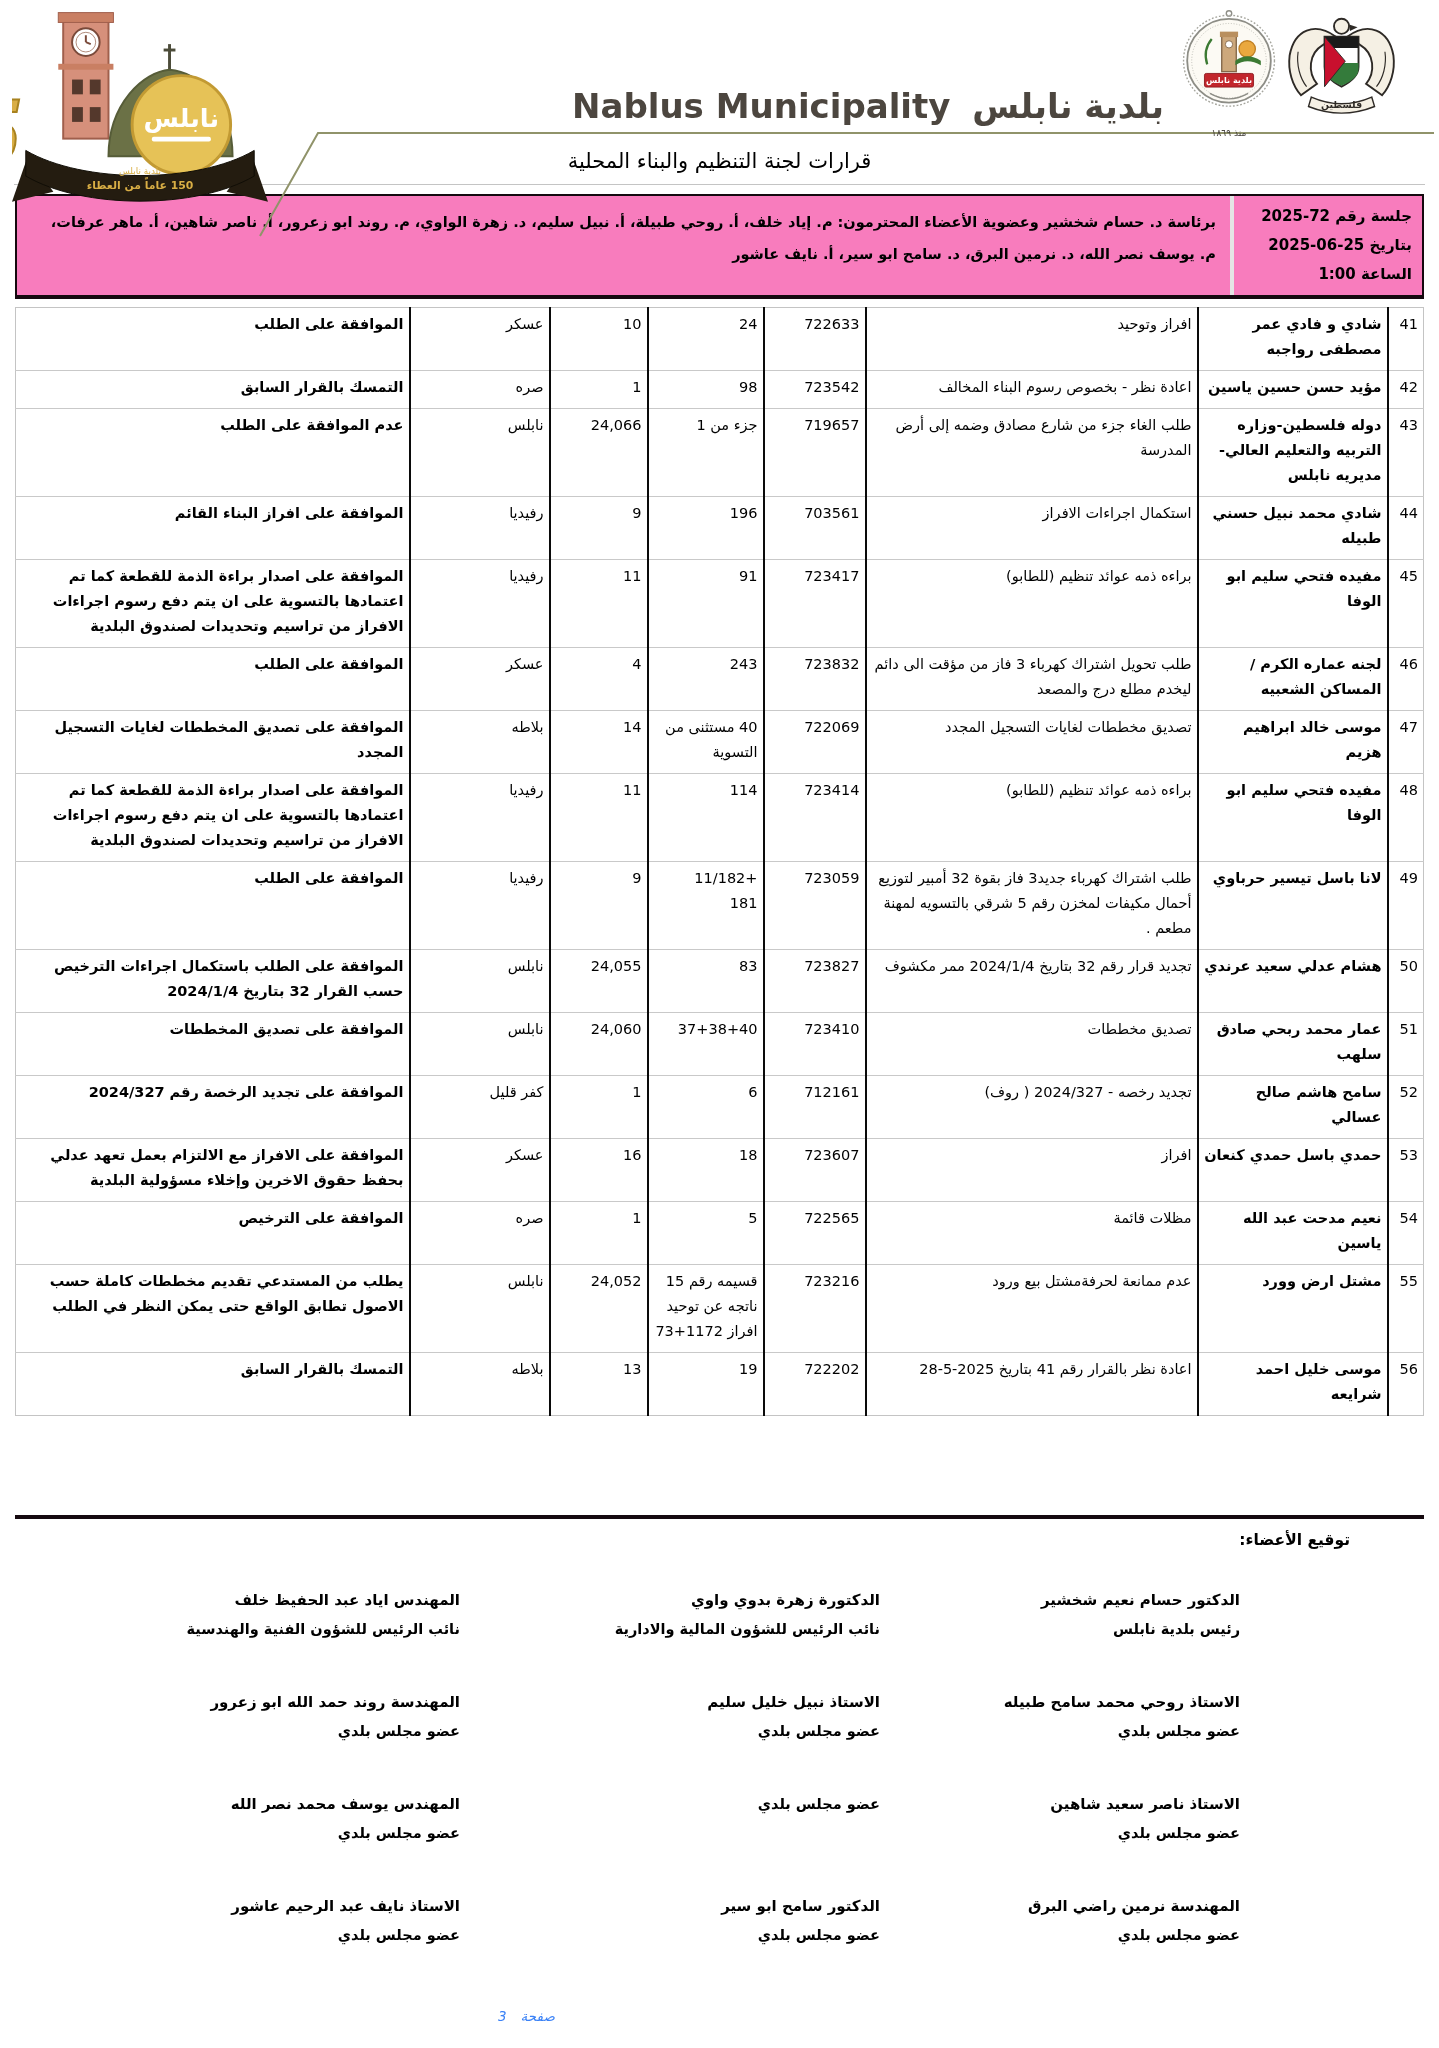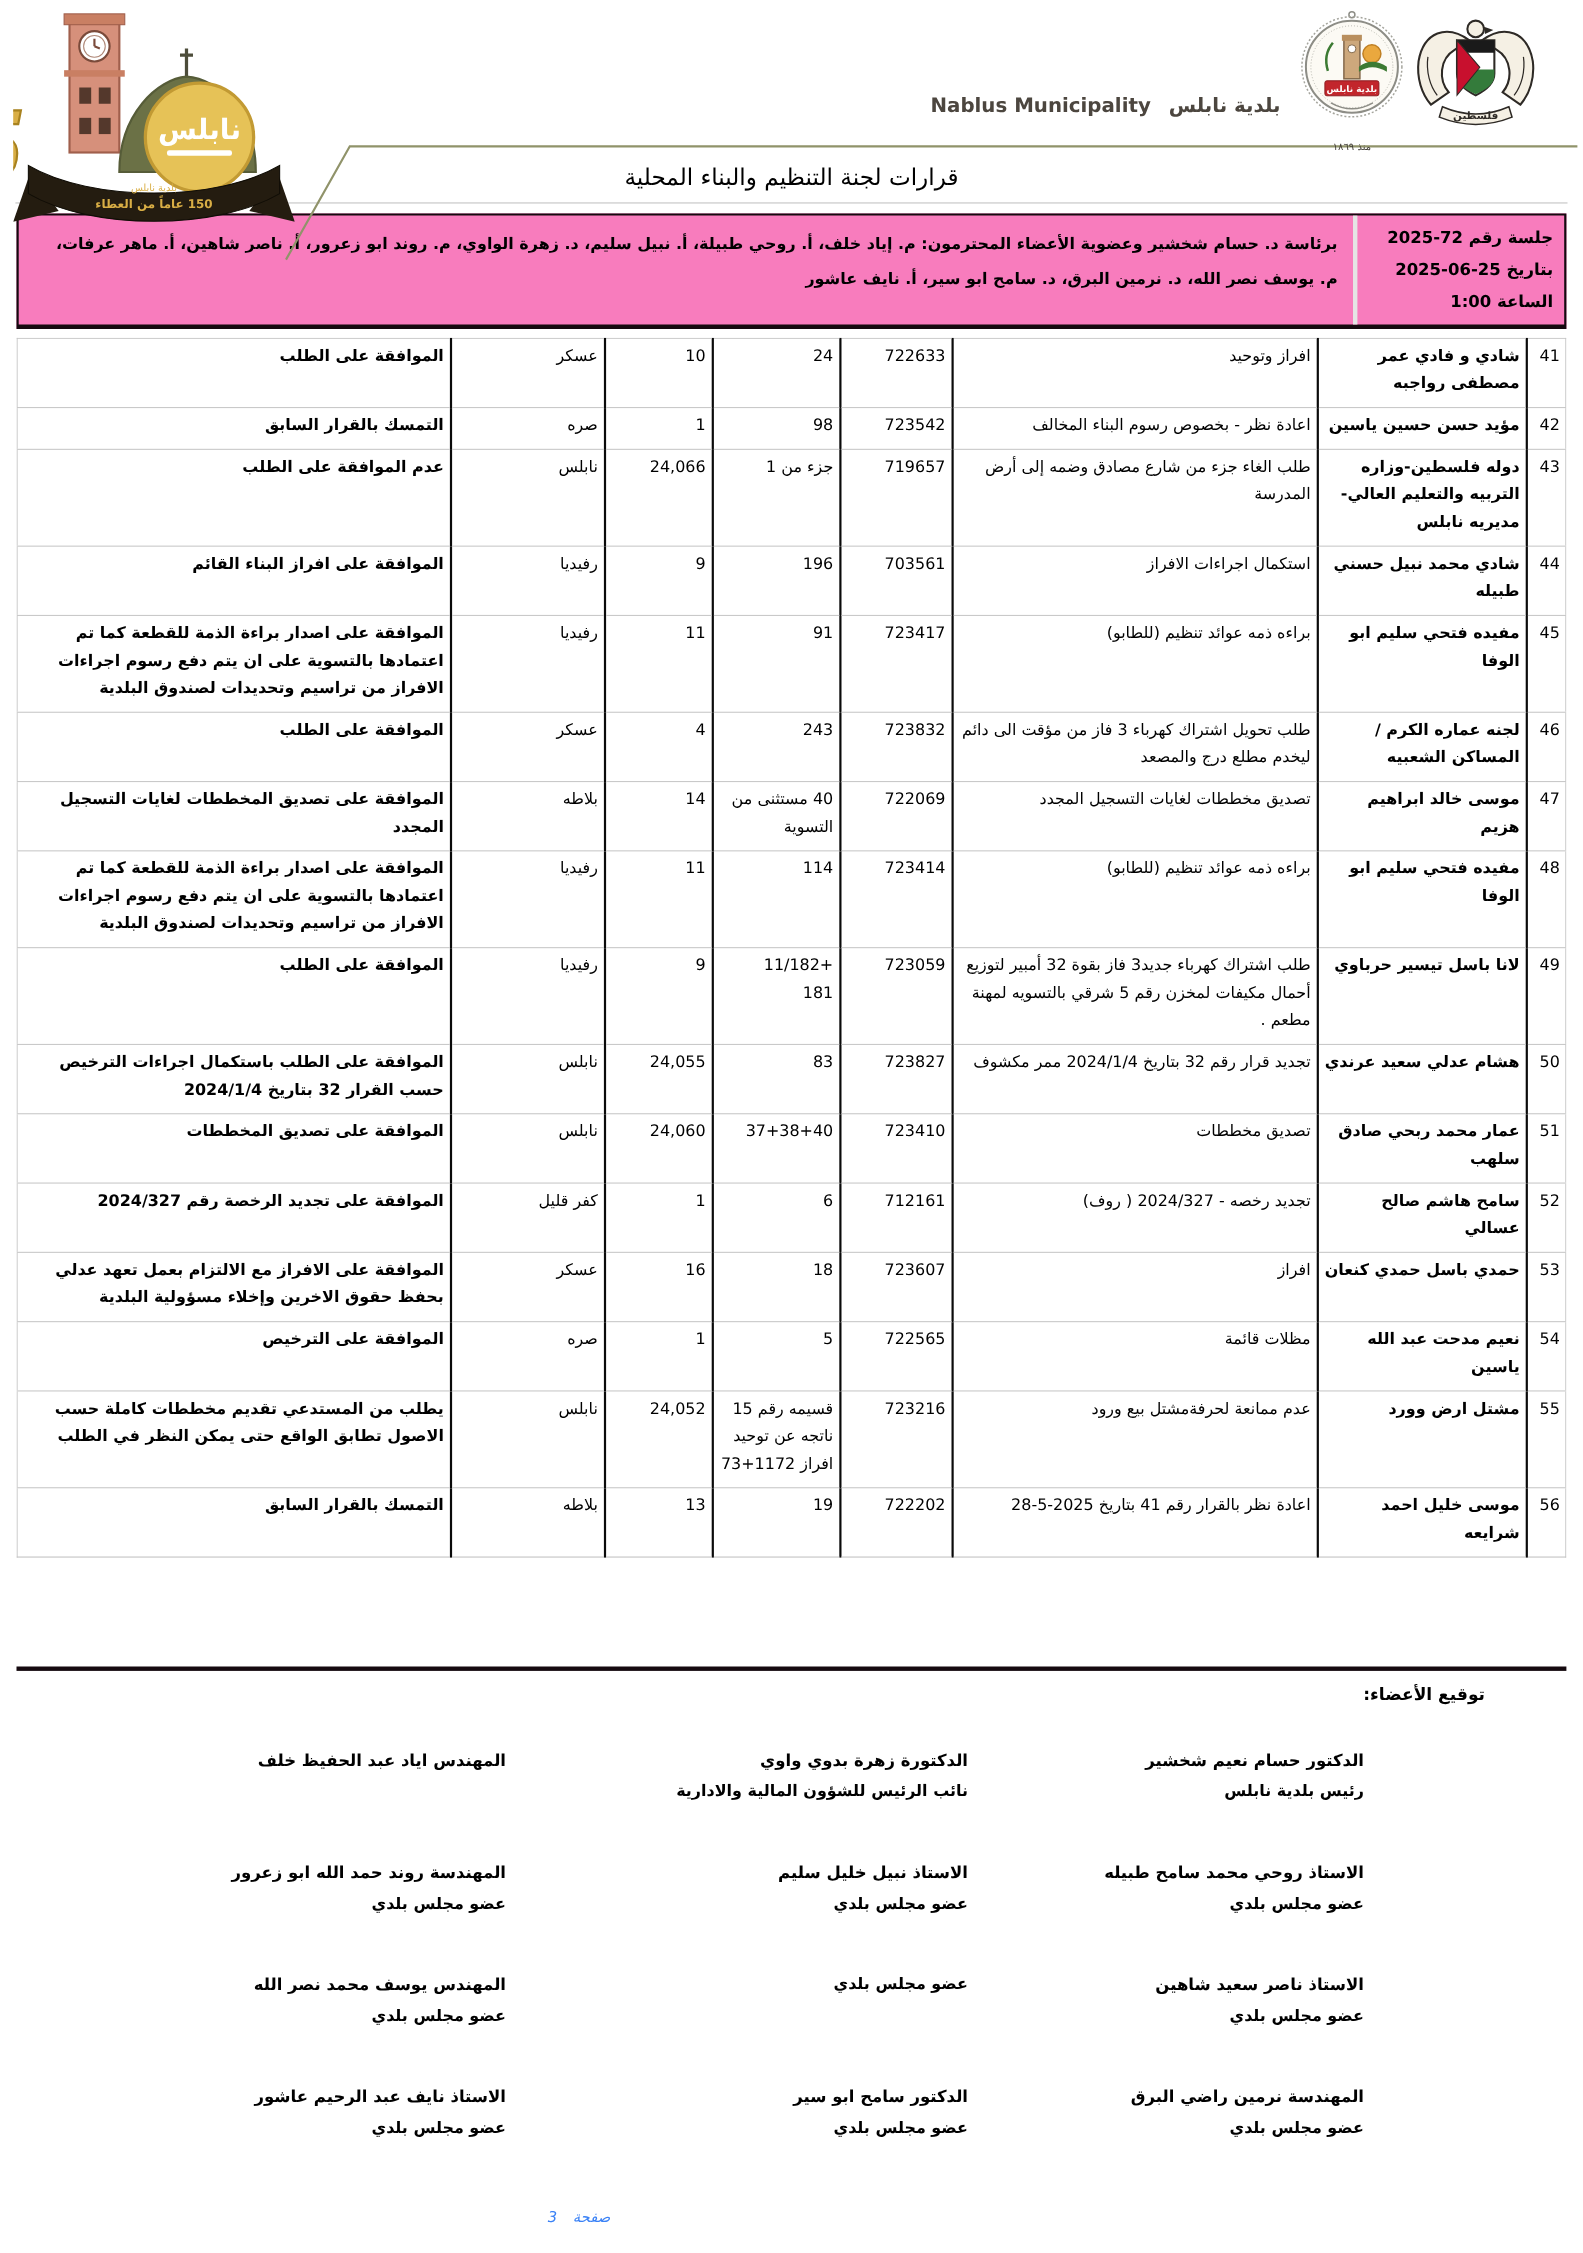--- a/index.html
+++ b/index.html
@@ -12,21 +12,21 @@
     direction:rtl;
     font-family:"DejaVu Sans","Liberation Sans",sans-serif;
     color:#000;
   }
   
   .headerspace{height:148px;}
   .logo150{position:absolute;top:6px;left:12px;width:256px;height:218px;}
   .brand{position:absolute;top:0;right:0;width:660px;height:160px;direction:ltr;}
   .brand-text{
     position:absolute;right:275px;top:86px;
-    font-size:18px;font-weight:bold;color:#4c463f;white-space:nowrap;
+    font-size:34px;font-weight:bold;color:#4c463f;white-space:nowrap;
   }
   .brand-text .ar{margin-left:10px;}
   .crest{position:absolute;right:160px;top:8px;width:100px;}
   .eagle{position:absolute;right:38px;top:14px;width:118px;}
   .rule-line{position:absolute;top:0;left:0;pointer-events:none;}
   
   h1.title{
     margin:0 0 10px 0;text-align:center;
     font-size:21px;font-weight:normal;line-height:26px;
   }
@@ -375,20 +375,21 @@
         <div class="sig-entry">
           <div class="sig-name">الدكتور حسام نعيم شخشير</div>
           <div class="sig-title">رئيس بلدية نابلس</div>
         </div>
         <div class="sig-entry">
           <div class="sig-name">الدكتورة زهرة بدوي واوي</div>
           <div class="sig-title">نائب الرئيس للشؤون المالية والادارية</div>
         </div>
         <div class="sig-entry">
           <div class="sig-name">المهندس اياد عبد الحفيظ خلف</div>
+          <div class="sig-title">نائب الرئيس للشؤون الفنية والهندسية</div>
         </div>
         <div class="sig-entry">
           <div class="sig-name">الاستاذ روحي محمد سامح طبيله</div>
           <div class="sig-title">عضو مجلس بلدي</div>
         </div>
         <div class="sig-entry">
           <div class="sig-name">الاستاذ نبيل خليل سليم</div>
           <div class="sig-title">عضو مجلس بلدي</div>
         </div>
         <div class="sig-entry">

